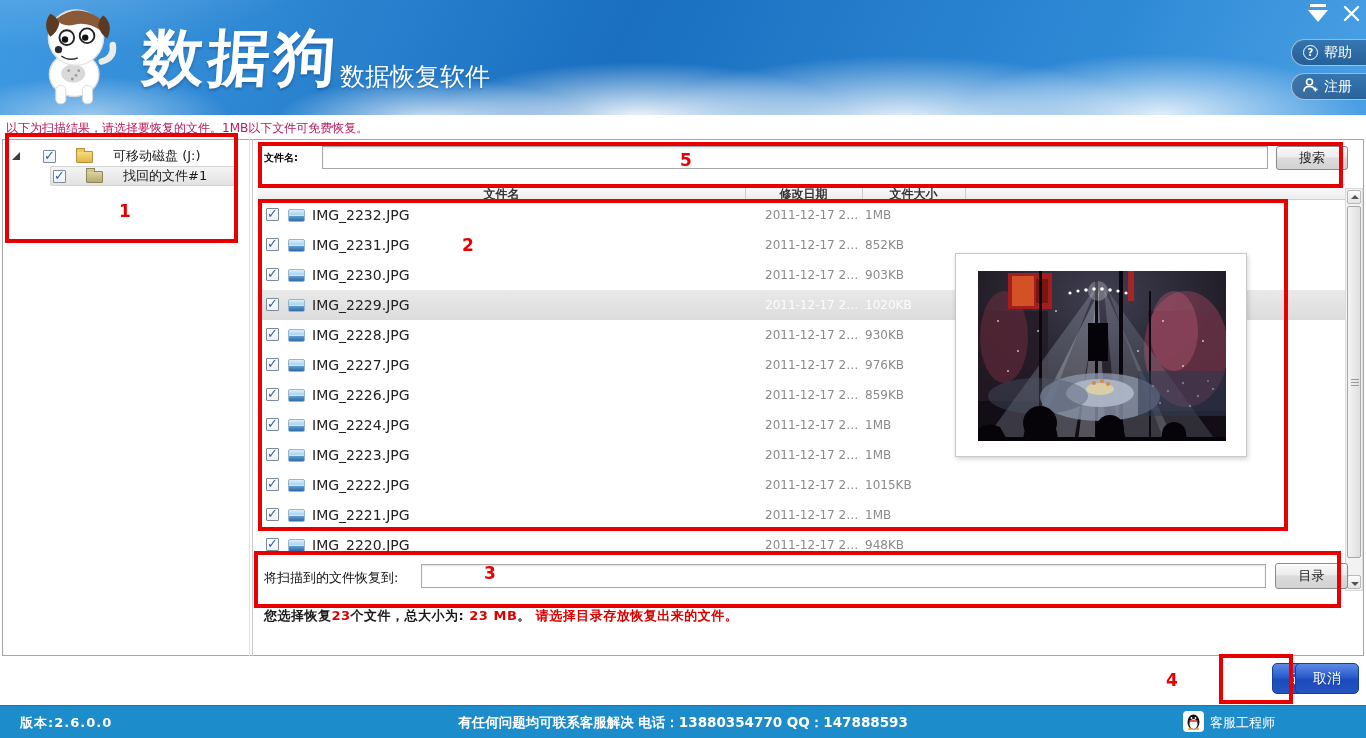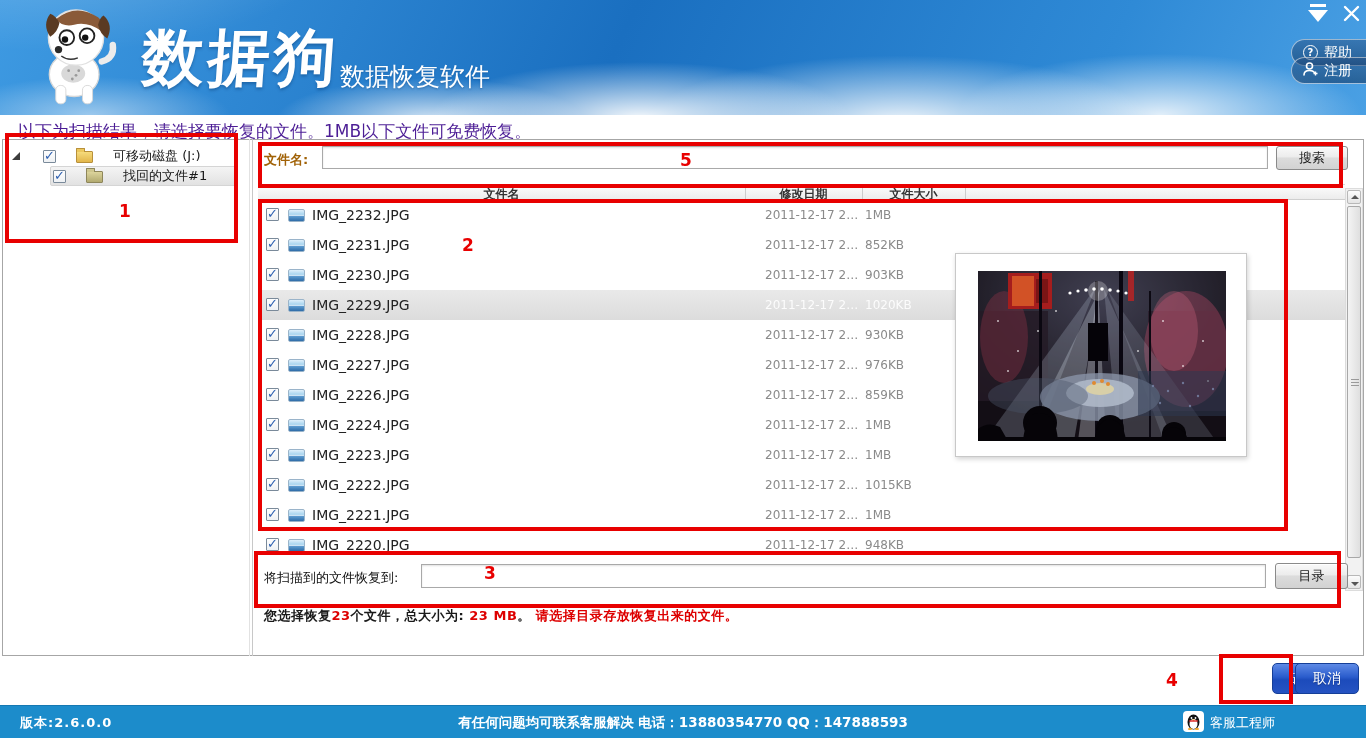--- a/index.html
+++ b/index.html
@@ -21,47 +21,47 @@
   .logo-dog { position:absolute; left:30px; top:6px; }
   .logo-text { position:absolute; left:142px; top:16px; font-size:62px; font-weight:bold; color:#fff;
     letter-spacing:4px; transform:skewX(-4deg); text-shadow:0 2px 3px rgba(0,40,90,.35); }
   .logo-sub { position:absolute; left:340px; top:60px; font-size:25px; color:#fff; text-shadow:0 1px 2px rgba(0,40,90,.3); }
   .win-min { position:absolute; left:1306px; top:4px; width:26px; height:20px; cursor:pointer; }
   .win-close { position:absolute; left:1342px; top:4px; width:20px; height:20px; cursor:pointer; }
   .pill-btn { position:absolute; right:0; height:27px; display:flex; align-items:center; gap:6px;
     padding:0 14px 0 11px; color:#fff; font-size:14px; border:1px solid rgba(255,255,255,.55); border-right:none;
     border-radius:14px 0 0 14px; background:linear-gradient(rgba(40,80,130,.5), rgba(8,38,78,.5)); cursor:pointer; }
   .help-btn { top:39px; }
-  .reg-btn { top:57px; }
+  .reg-btn { top:73px; }
   .q-circle { width:15px; height:15px; border:1.5px solid #fff; border-radius:50%; display:inline-flex;
     align-items:center; justify-content:center; font-size:10px; font-weight:bold; color:#fff; }
   .q-circle::before { content:"?"; }
 
   
-  .instruction { position:absolute; left:18px; top:120px; font-size:17px; color:#4c1d95; }
+  .instruction { position:absolute; left:6px; top:120px; font-size:12px; color:#be185d; }
 
   
   .main-panel { position:absolute; left:2px; top:139px; width:1362px; height:517px; border:1px solid #a6a6a6; background:#fff; }
   .tree-divider { position:absolute; left:252px; top:139px; width:1px; height:517px; background:#c8c8c8; }
   .tree-divider2 { position:absolute; left:249px; top:139px; width:1px; height:517px; background:#e2e2e2; }
 
   
   .tree-row { position:absolute; height:20px; display:flex; align-items:center; gap:20px; font-size:13px; color:#1a1a1a; cursor:pointer; }
   .tree-row-1 { left:12px; top:146px; }
   .tree-row-2 { left:50px; top:166px; width:188px; background:linear-gradient(#f4f4f4,#e2e2e2); border:1px solid #d5d5d5; border-radius:2px; padding-left:2px; }
   .expander { width:0; height:0; border:4px solid transparent; border-bottom-color:#3c3c3c; border-right-color:#3c3c3c; margin-right:3px; }
   .cb { width:13px; height:13px; background:linear-gradient(#fefefe,#eef1f4); border:1px solid #7a8a9a; border-radius:1px; position:relative; display:inline-block; flex:0 0 13px; }
   .cb::after { content:"✓"; position:absolute; left:0px; top:-3px; color:#2d5fb0; font-size:13px; font-weight:bold; }
   .folder { width:17px; height:12px; background:linear-gradient(#f6db7c,#e2b64b); border:1px solid #b8903a; border-radius:1px; position:relative; display:inline-block; flex:0 0 17px; margin-top:2px; }
   .folder::before { content:""; position:absolute; left:-1px; top:-4px; width:7px; height:3px; background:#ecc85e; border:1px solid #b8903a; border-bottom:none; border-radius:1px 1px 0 0; }
   .folder.khaki { background:linear-gradient(#dcd49c,#b2aa70); border-color:#8e865a; }
   .folder.khaki::before { background:#cfc78e; border-color:#8e865a; }
 
   
-  .search-label { position:absolute; left:264px; top:151px; font-size:13px; font-weight:bold; color:#a16207; }
+  .search-label { position:absolute; left:264px; top:151px; font-size:10px; font-weight:bold; color:#000000; }
   .text-input { position:absolute; background:#fff; border:1px solid #a9a9a9; box-shadow:inset 0 1px 2px rgba(0,0,0,.12); font-size:13px; padding:0 6px; color:#222; }
   .search-input { left:322px; top:146px; width:946px; height:23px; }
   .sys-btn { position:absolute; background:linear-gradient(#f9f9f9,#ececec 45%,#dcdcdc 50%,#d2d2d2); border:1px solid #8a8a8a; border-radius:3px; font-size:13px; color:#1a1a1a; display:flex; align-items:center; justify-content:center; cursor:pointer; box-shadow:inset 0 1px 0 #fff; }
   .search-btn { left:1276px; top:146px; width:72px; height:24px; }
 
   
   .table-header { position:absolute; left:258px; top:184px; width:1087px; height:16px;
     background:linear-gradient(#fdfdfd,#ececec); border-top:1px solid #d8d8d8; border-bottom:1px solid #cfcfcf; }
   .th { position:absolute; top:1px; font-size:12px; font-weight:bold; color:#333; text-align:center; }
   .th-name { left:0; width:487px; }

